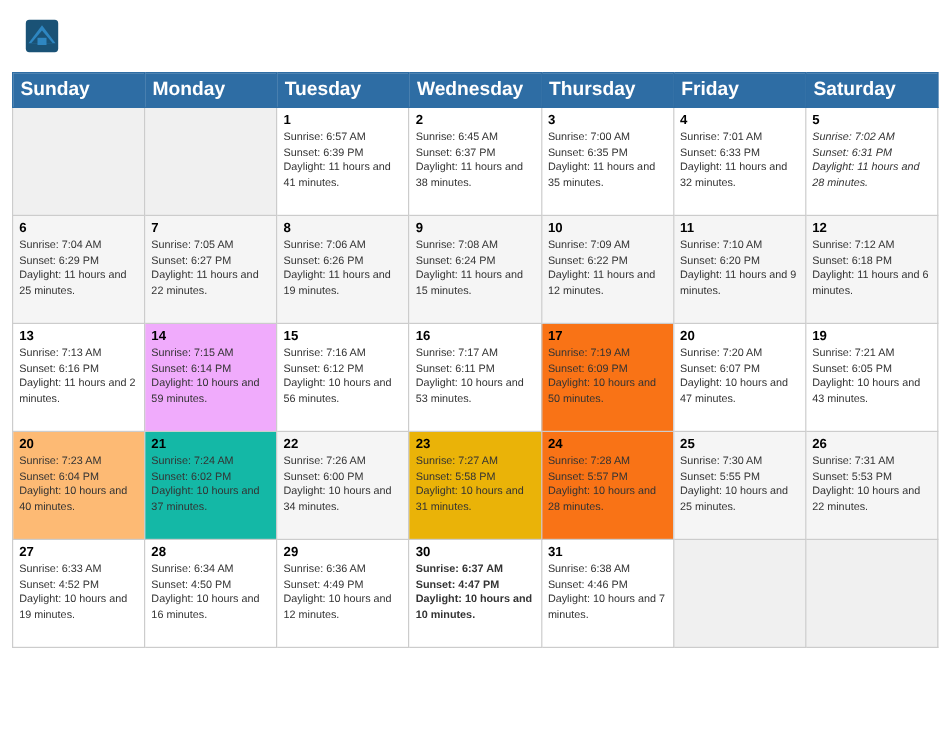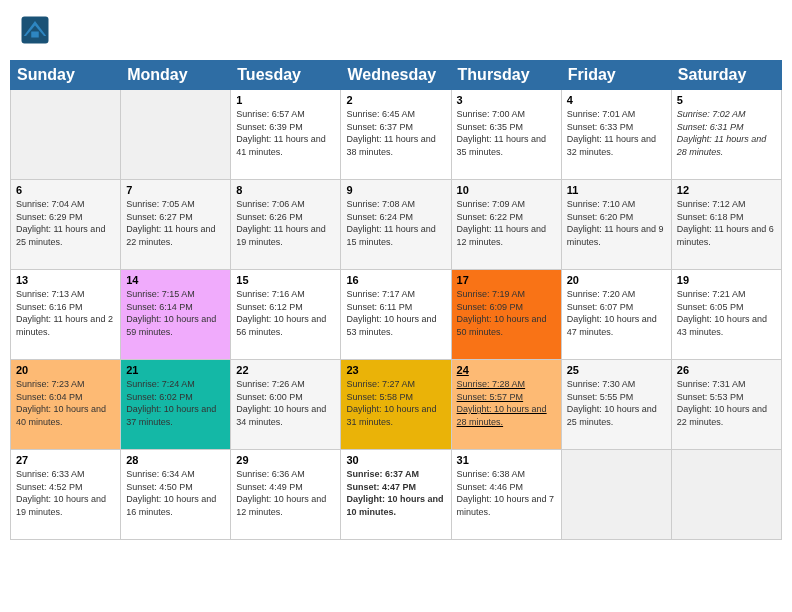--- a/index.html
+++ b/index.html
@@ -259,21 +259,21 @@
           <div class="day-info" style="white-space: pre-line;">Sunrise: 7:26 AM
 Sunset: 6:00 PM
 Daylight: 10 hours and 34 minutes.</div>
         </td>
         <td style="background: #eab308;">
           <span class="day-number">23</span>
           <div class="day-info" style="white-space: pre-line;">Sunrise: 7:27 AM
 Sunset: 5:58 PM
 Daylight: 10 hours and 31 minutes.</div>
         </td>
-        <td style="background: #fdba74; text-decoration: underline;">
+        <td style="background: #f97316;">
           <span class="day-number">24</span>
           <div class="day-info" style="white-space: pre-line;">Sunrise: 7:28 AM
 Sunset: 5:57 PM
 Daylight: 10 hours and 28 minutes.</div>
         </td>
         <td style="background: rgb(245, 245, 245);">
           <span class="day-number">25</span>
           <div class="day-info" style="white-space: pre-line;">Sunrise: 7:30 AM
 Sunset: 5:55 PM
 Daylight: 10 hours and 25 minutes.</div>

